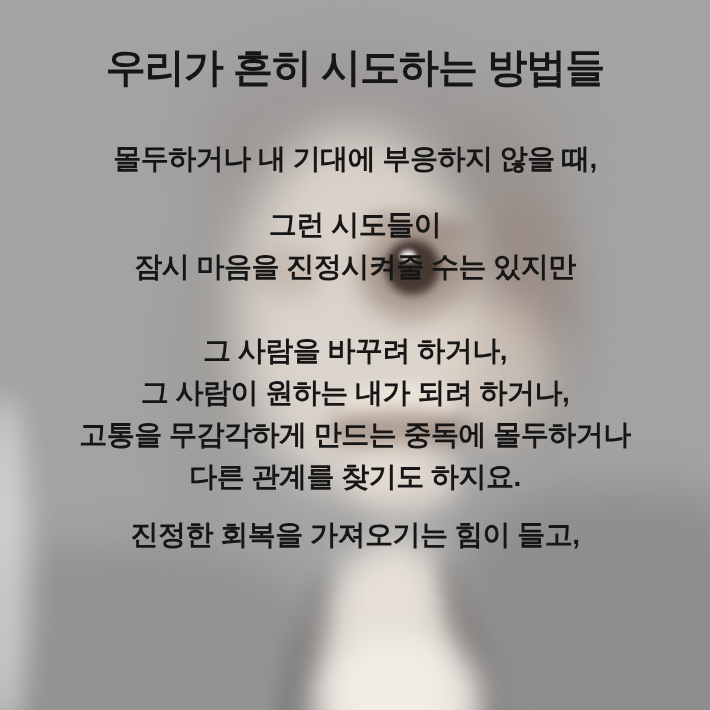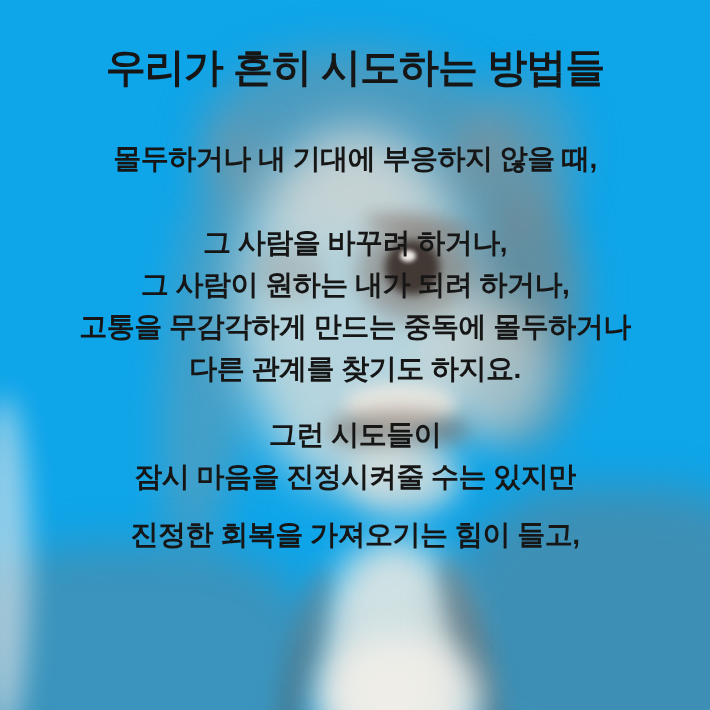--- a/index.html
+++ b/index.html
@@ -1,21 +1,21 @@
 <!DOCTYPE html>
 <html lang="ko"><head>
 <meta charset="utf-8">
 <style>
   html, body { margin: 0; padding: 0; background: #ffffff; }
   .card {
     position: relative;
     width: 710px;
     height: 710px;
     overflow: hidden;
-    background: #0ea5e9;
+    background: #a3a3a3;
     font-family: "Liberation Sans", "DejaVu Sans", sans-serif;
   }
 
   
   .bg { position: absolute; inset: 0; }
   .blob { position: absolute; border-radius: 50%; }
 
   .b-hair-top     { left:200px; top:48px;  width:300px; height:185px; background:rgba(150,144,141,.45); filter:blur(22px); }
   .b-hair-topright{ left:465px; top:75px;  width:115px; height:150px; background:rgba(158,149,142,.35); filter:blur(20px); }
   .b-hair-left    { left:168px; top:120px; width:92px;  height:430px; background:rgba(156,149,145,.38); filter:blur(20px); transform:rotate(7deg); }
@@ -90,30 +90,30 @@
     <div class="blob b-edge-light"></div>
   </div>
 
   <div class="content">
     <h1 class="title">우리가 흔히 시도하는 방법들</h1>
 
     <div class="para p1">
       <div class="line">몰두하거나 내 기대에 부응하지 않을 때,</div>
     </div>
 
+    <div class="para p3">
+      <div class="line">그런 시도들이</div>
+      <div class="line">잠시 마음을 진정시켜줄 수는 있지만</div>
+    </div>
+
     <div class="para p2">
       <div class="line">그 사람을 바꾸려 하거나,</div>
       <div class="line">그 사람이 원하는 내가 되려 하거나,</div>
       <div class="line">고통을 무감각하게 만드는 중독에 몰두하거나</div>
       <div class="line">다른 관계를 찾기도 하지요.</div>
-    </div>
-
-    <div class="para p3">
-      <div class="line">그런 시도들이</div>
-      <div class="line">잠시 마음을 진정시켜줄 수는 있지만</div>
     </div>
 
     <div class="para p4">
       <div class="line">진정한 회복을 가져오기는 힘이 들고,</div>
     </div>
   </div>
 
 </div>
 
 </body></html>

